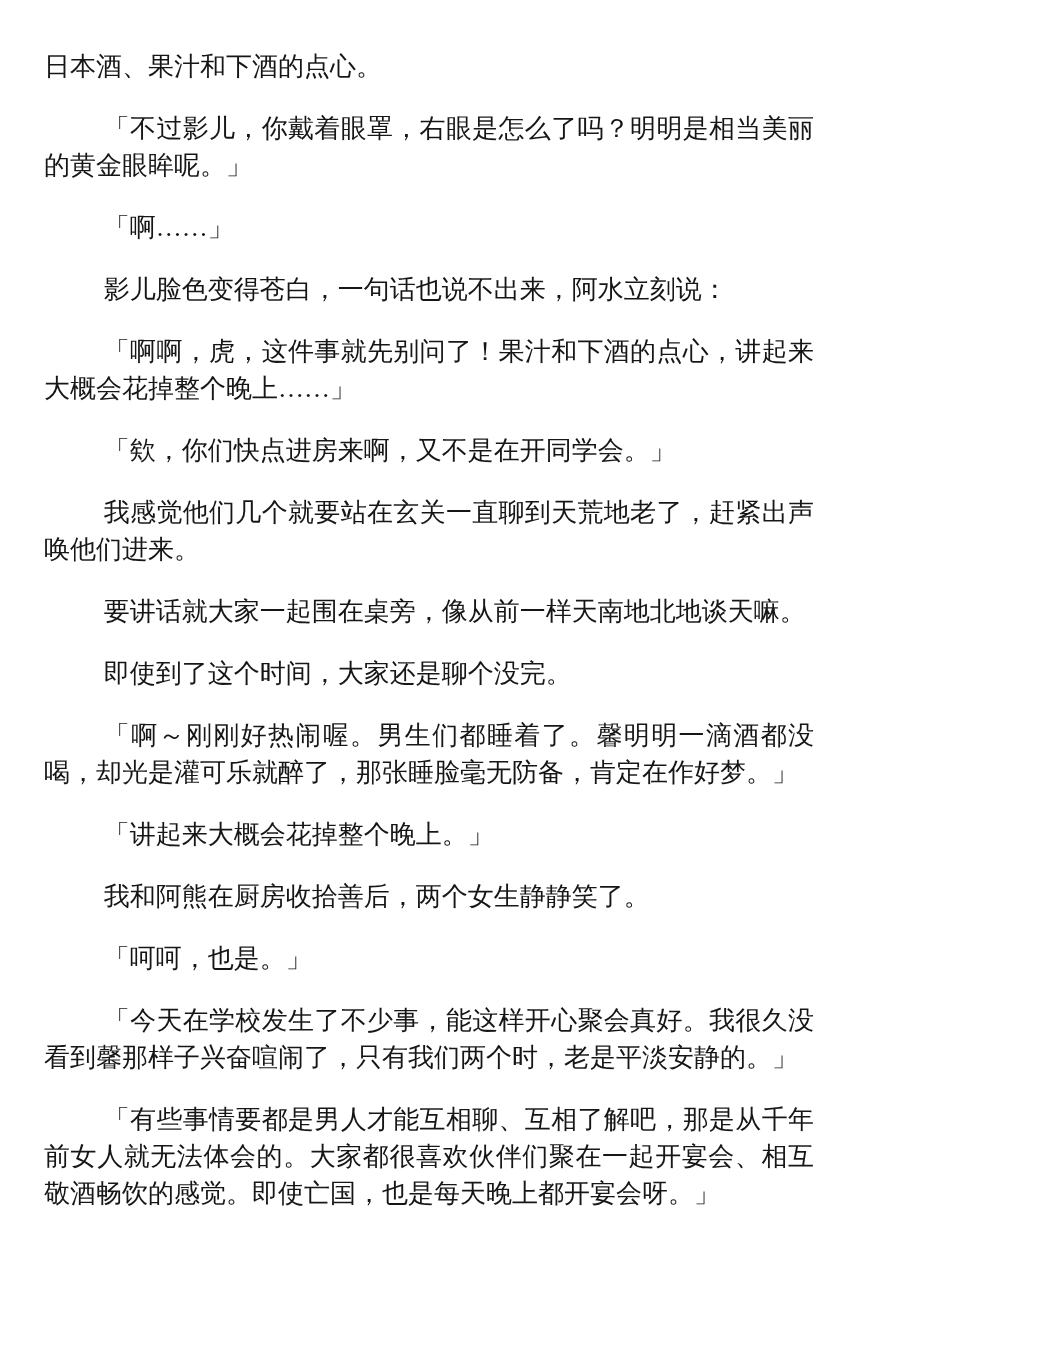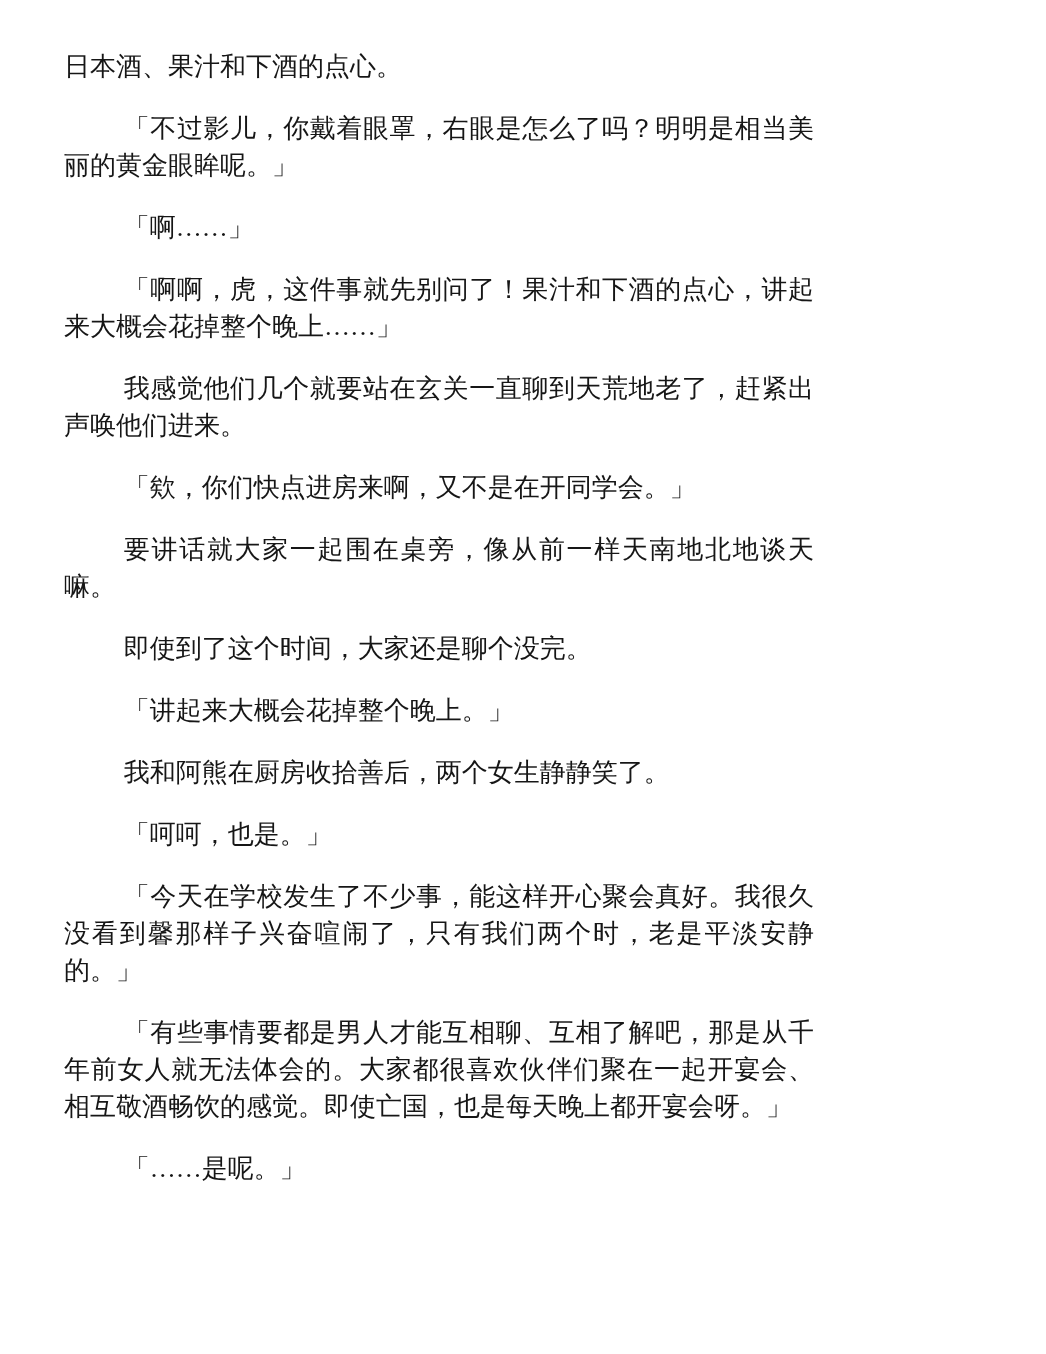--- a/index.html
+++ b/index.html
@@ -9,21 +9,21 @@
   body {
     width: 1046px;
     height: 1354px;
     background: #ffffff;
     overflow: hidden;
   }
   .page {
     box-sizing: border-box;
     width: 872px;
     height: 1354px;
-    padding: 48px 58px 40px 64px;
+    padding: 48px 58px 40px 44px;
     background: #ffffff;
   }
   .para {
     margin: 0 0 25px 0;
     font-family: "Liberation Serif", "DejaVu Serif", serif;
     font-size: 26px;
     line-height: 37px;
     color: #161616;
     text-align: justify;
     text-indent: 2.3em;
@@ -34,25 +34,26 @@
   }
 </style>
 </head>
 <body style="background: rgb(255, 255, 255);">
 
 <div class="page">
   <main style="color: rgb(22, 22, 22);">
       <p class="para no-indent">日本酒、果汁和下酒的点心。</p>
       <p class="para">「不过影儿，你戴着眼罩，右眼是怎么了吗？明明是相当美丽的黄金眼眸呢。」</p>
       <p class="para">「啊……」</p>
+      <p class="para">影儿脸色变得苍白，一句话也说不出来，阿水立刻说：</p>
       <p class="para">「啊啊，虎，这件事就先别问了！果汁和下酒的点心，讲起来大概会花掉整个晚上……」</p>
+      <p class="para">「欸，你们快点进房来啊，又不是在开同学会。」</p>
       <p class="para">我感觉他们几个就要站在玄关一直聊到天荒地老了，赶紧出声唤他们进来。</p>
-      <p class="para">「欸，你们快点进房来啊，又不是在开同学会。」</p>
       <p class="para">要讲话就大家一起围在桌旁，像从前一样天南地北地谈天嘛。</p>
       <p class="para">即使到了这个时间，大家还是聊个没完。</p>
+      <p class="para">「啊～刚刚好热闹喔。男生们都睡着了。馨明明一滴酒都没喝，却光是灌可乐就醉了，那张睡脸毫无防备，肯定在作好梦。」</p>
       <p class="para">「讲起来大概会花掉整个晚上。」</p>
       <p class="para">我和阿熊在厨房收拾善后，两个女生静静笑了。</p>
       <p class="para">「呵呵，也是。」</p>
       <p class="para">「今天在学校发生了不少事，能这样开心聚会真好。我很久没看到馨那样子兴奋喧闹了，只有我们两个时，老是平淡安静的。」</p>
       <p class="para">「有些事情要都是男人才能互相聊、互相了解吧，那是从千年前女人就无法体会的。大家都很喜欢伙伴们聚在一起开宴会、相互敬酒畅饮的感觉。即使亡国，也是每天晚上都开宴会呀。」</p>
-      <p class="para">「……是呢。」</p>
     </main>
 </div>
 
 </body></html>

